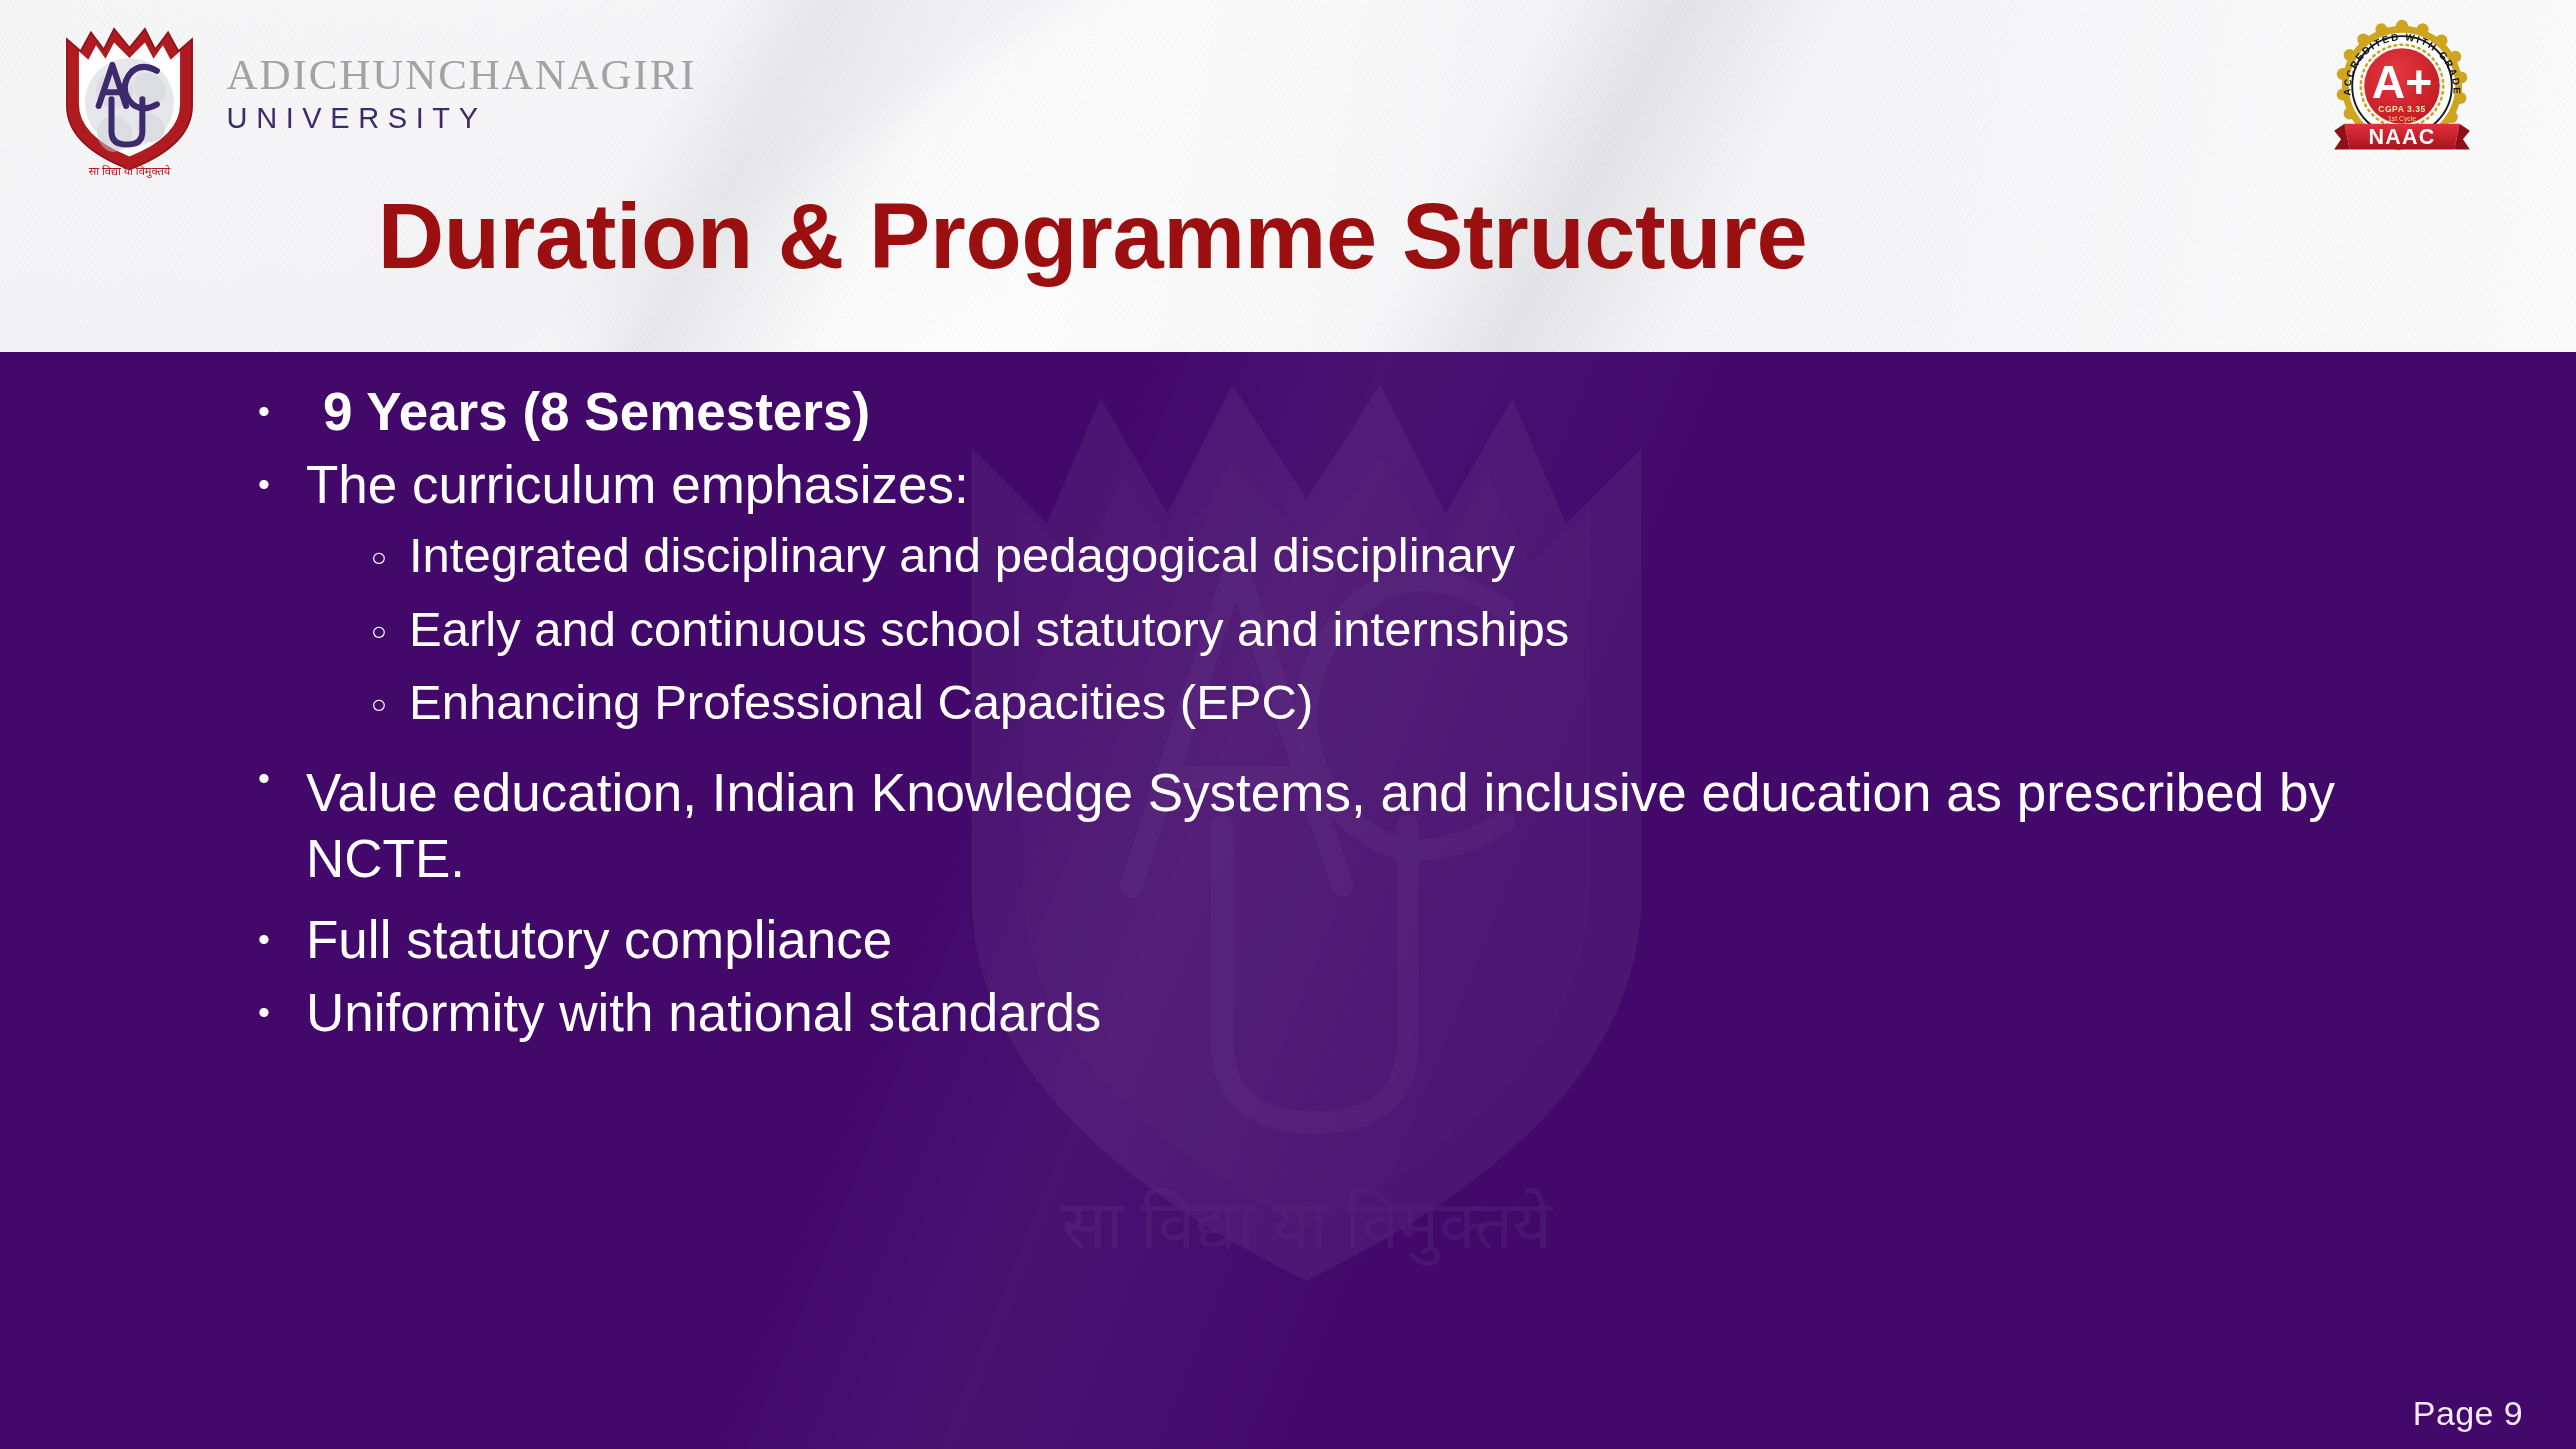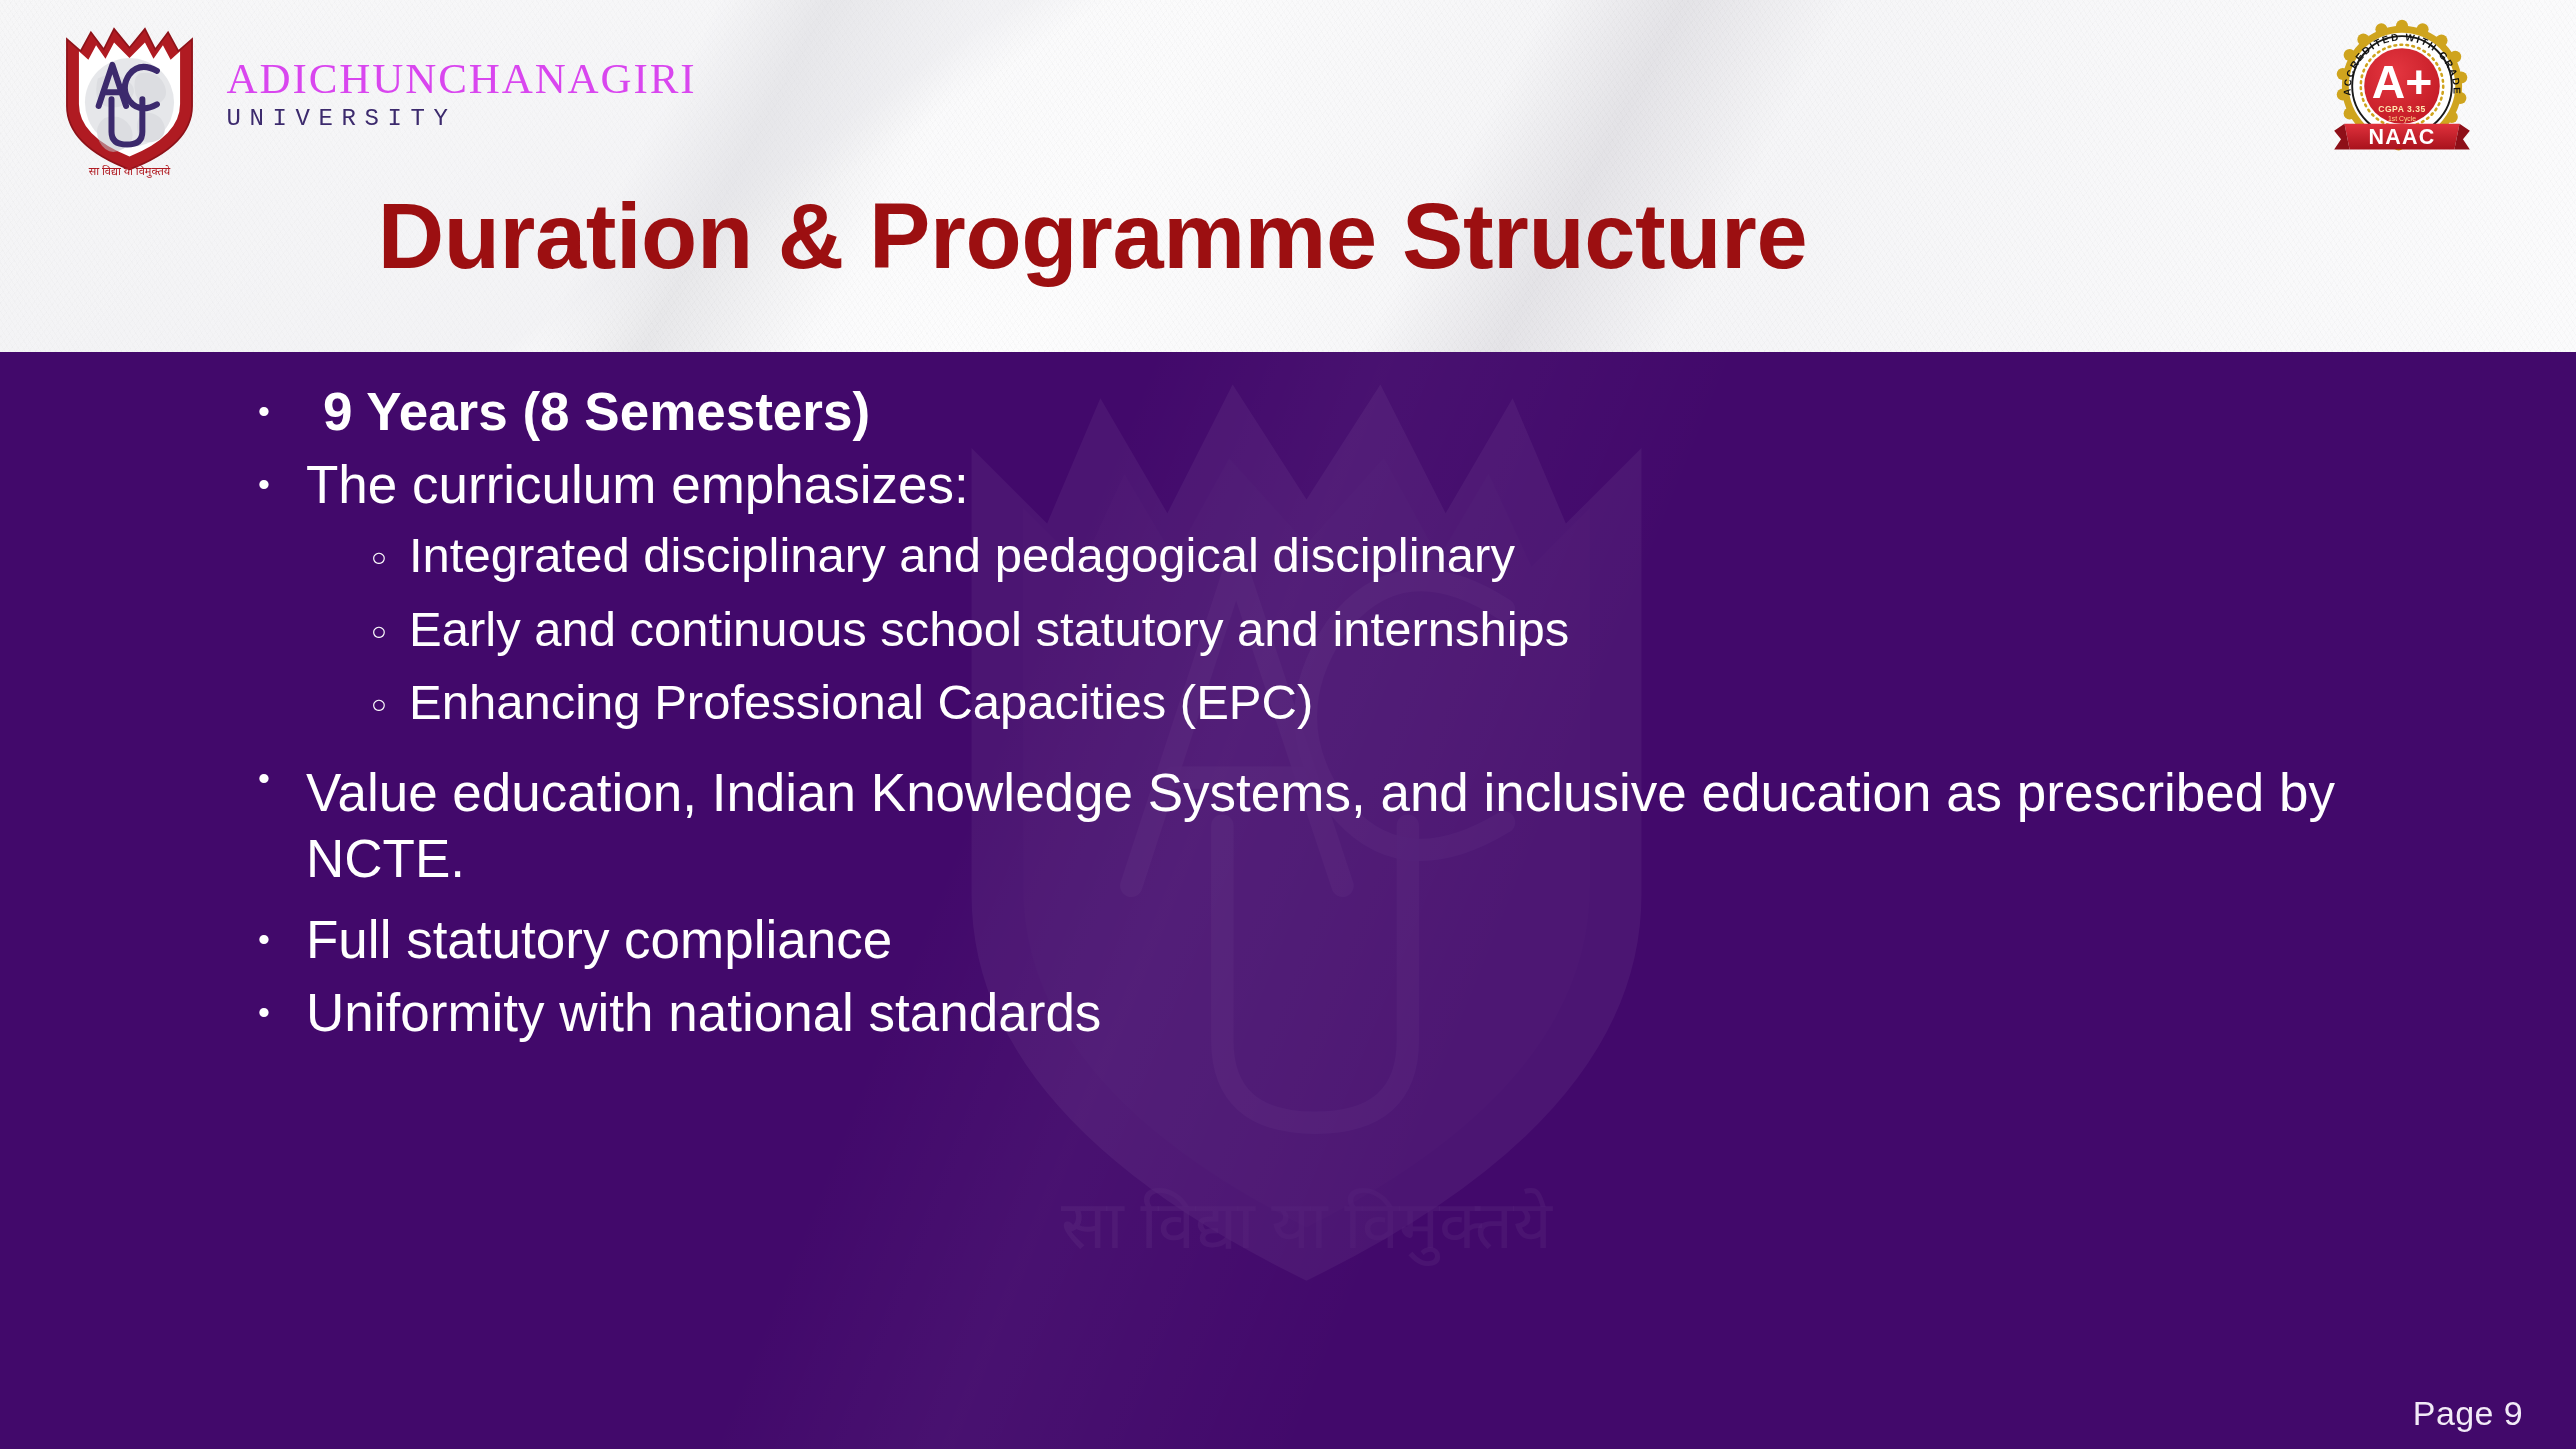--- a/index.html
+++ b/index.html
@@ -77,27 +77,27 @@
   #logo-wordmark {
     display: flex;
     flex-direction: column;
     justify-content: center;
     padding-top: 5.2px;
   }
   #uni-name {
     font-family: "Liberation Serif", serif;
     font-size: 43px;
     letter-spacing: 1.9px;
-    color: #d946ef;
+    color: #a3a3a3;
     line-height: 1.02;
     white-space: nowrap;
   }
   #uni-sub {
-    font-family: Liberation Mono, monospace;
-    font-size: 24px;
+    font-family: Liberation Sans, sans-serif;
+    font-size: 29px;
     letter-spacing: 8.6px;
     color: #3c2a6d;
     line-height: 1.5;
     white-space: nowrap;
   }
 
   
   #naac-badge {
     position: absolute;
     left: 2329px; top: 19px;

